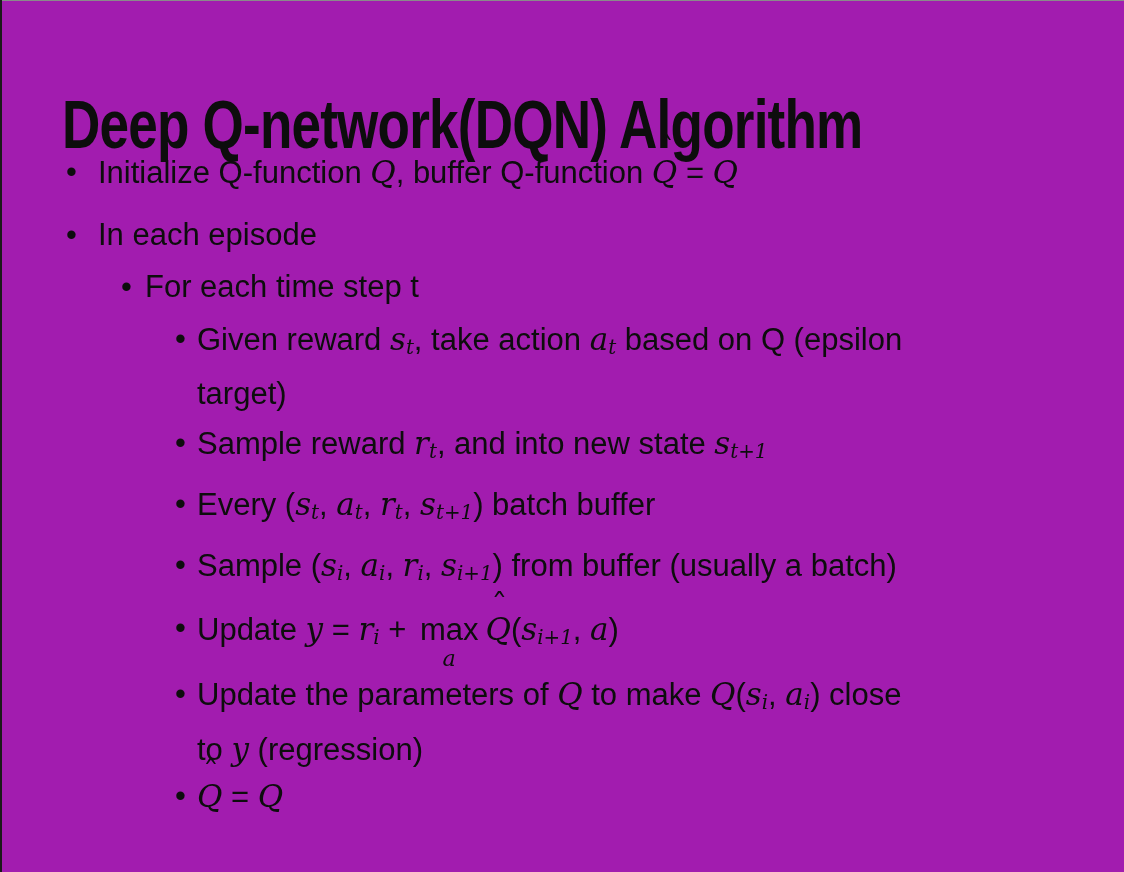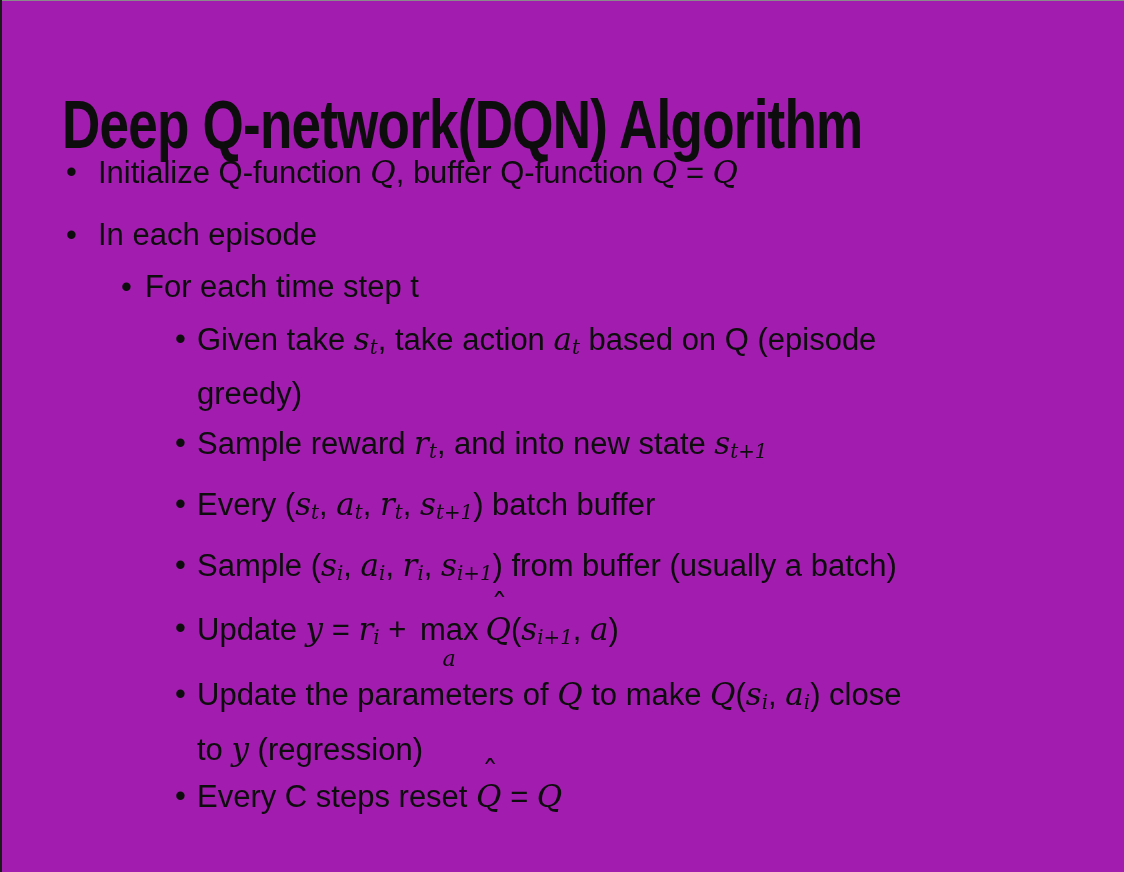--- a/index.html
+++ b/index.html
@@ -57,21 +57,21 @@
       <div class="bullet b1">
         <span class="dot">•</span>
         <span class="content"><span class="rt">In each episode</span></span>
       </div>
       <div class="bullet b2">
         <span class="dot">•</span>
         <span class="content"><span class="rt">For each time step t</span></span>
       </div>
       <div class="bullet b3">
         <span class="dot">•</span>
-        <span class="content"><span class="rt">Given take </span><span class="rm">s</span><span class="rsub">t</span><span class="rt">, take action </span><span class="rm">a</span><span class="rsub">t</span><span class="rt"> based on Q (episode</span><br><span class="rt">greedy)</span></span>
+        <span class="content"><span class="rt">Given reward </span><span class="rm">s</span><span class="rsub">t</span><span class="rt">, take action </span><span class="rm">a</span><span class="rsub">t</span><span class="rt"> based on Q (epsilon</span><br><span class="rt">target)</span></span>
       </div>
       <div class="bullet b3">
         <span class="dot">•</span>
         <span class="content"><span class="rt">Sample reward </span><span class="rm">r</span><span class="rsub">t</span><span class="rt">, and into new state </span><span class="rm">s</span><span class="rsub">t+1</span></span>
       </div>
       <div class="bullet b3">
         <span class="dot">•</span>
         <span class="content"><span class="rt">Every (</span><span class="rm">s</span><span class="rsub">t</span><span class="rt">, </span><span class="rm">a</span><span class="rsub">t</span><span class="rt">, </span><span class="rm">r</span><span class="rsub">t</span><span class="rt">, </span><span class="rm">s</span><span class="rsub">t+1</span><span class="rt">) batch buffer</span></span>
       </div>
       <div class="bullet b3">
@@ -84,16 +84,16 @@
             <span class="mx">max</span>
             <span class="mu">a</span>
           </span><span class="rhat"><span class="hatmark">ˆ</span><span>Q</span></span><span class="rt">(</span><span class="rm">s</span><span class="rsub">i+1</span><span class="rt">, </span><span class="rm">a</span><span class="rt">)</span></span>
       </div>
       <div class="bullet b3">
         <span class="dot">•</span>
         <span class="content"><span class="rt">Update the parameters of </span><span class="rm">Q</span><span class="rt"> to make </span><span class="rm">Q</span><span class="rt">(</span><span class="rm">s</span><span class="rsub">i</span><span class="rt">, </span><span class="rm">a</span><span class="rsub">i</span><span class="rt">) close</span><br><span class="rt">to </span><span class="rm">y</span><span class="rt"> (regression)</span></span>
       </div>
       <div class="bullet b3">
         <span class="dot">•</span>
-        <span class="content"><span class="rt">Every C steps reset </span><span class="rhat"><span class="hatmark">ˆ</span><span>Q</span></span><span class="rt"> = </span><span class="rm">Q</span></span>
+        <span class="content"><span class="rhat"><span class="hatmark">ˆ</span><span>Q</span></span><span class="rt"> = </span><span class="rm">Q</span></span>
       </div>
     </div>
 </div>
 
 </body></html>

